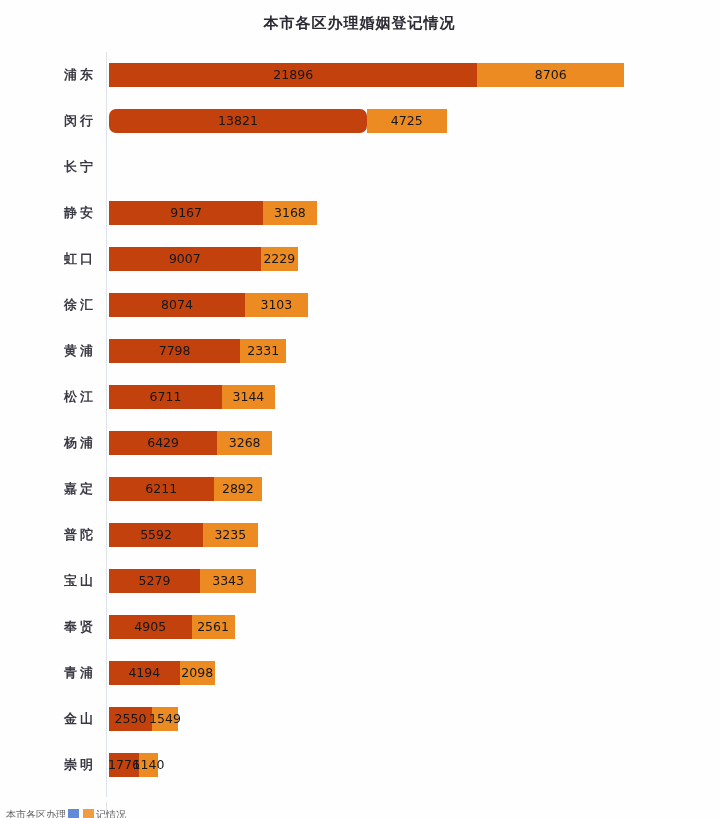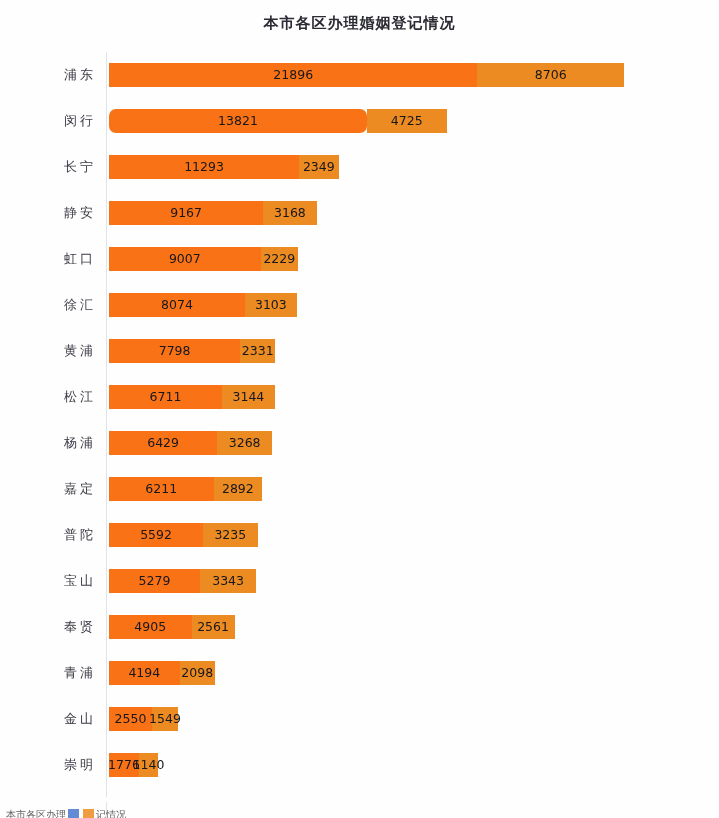--- a/index.html
+++ b/index.html
@@ -45,42 +45,42 @@
   .cat-label{
     position:absolute;
     left:0;top:0;
     width:98px;
     height:46px;
     display:flex;
     align-items:center;
     justify-content:flex-end;
     font-family:"DejaVu Serif","Liberation Serif",serif;
     font-size:13px;
-    font-weight:normal;
+    font-weight:bold;
     color:#3a3a44;
     letter-spacing:3px;
     padding-right:2px;
     box-sizing:border-box;
   }
   .bars{
     position:absolute;
     left:109px;top:11px;
     height:24px;
     display:flex;
     align-items:stretch;
   }
   .seg{
     position:relative;
     height:24px;
     display:flex;
     align-items:center;
     justify-content:center;
     box-sizing:border-box;
   }
-  .seg-blue{background:#f97316;}
+  .seg-blue{background:#c2410c;}
   .seg-orange{background:#ed8b23;}
   .seg .val{
     font-family:"DejaVu Sans","Liberation Sans",sans-serif;
     font-size:12.5px;
     color:#17171c;
     white-space:nowrap;
     line-height:1;
   }
   .seg-orange .val{color:#17171c;}
   .footer{
@@ -141,28 +141,20 @@
             <div class="seg seg-blue" style="width: 258px; border-radius: 7px;">
               <span class="val">13821</span>
             </div>
             <div class="seg seg-orange" style="width: 79.5169px;">
               <span class="val">4725</span>
             </div>
           </div>
         </div>
         <div class="row" style="top: 92px;">
           <div class="cat-label">长宁</div>
-          <div class="bars">
-            <div class="seg seg-blue" style="width: 190.05px;">
-              <span class="val">11293</span>
-            </div>
-            <div class="seg seg-orange" style="width: 39.5312px;">
-              <span class="val">2349</span>
-            </div>
-          </div>
         </div>
         <div class="row" style="top: 138px;">
           <div class="cat-label">静安</div>
           <div class="bars">
             <div class="seg seg-blue" style="width: 154.271px;">
               <span class="val">9167</span>
             </div>
             <div class="seg seg-orange" style="width: 53.3142px;">
               <span class="val">3168</span>
             </div>
@@ -178,32 +170,32 @@
               <span class="val">2229</span>
             </div>
           </div>
         </div>
         <div class="row" style="top: 230px;">
           <div class="cat-label">徐汇</div>
           <div class="bars">
             <div class="seg seg-blue" style="width: 135.877px;">
               <span class="val">8074</span>
             </div>
-            <div class="seg seg-orange" style="width: 52px;">
+            <div class="seg seg-orange" style="width: 63px;">
               <span class="val">3103</span>
             </div>
           </div>
         </div>
         <div class="row" style="top: 276px;">
           <div class="cat-label">黄浦</div>
           <div class="bars">
             <div class="seg seg-blue" style="width: 131.232px;">
               <span class="val">7798</span>
             </div>
-            <div class="seg seg-orange" style="width: 35px;">
+            <div class="seg seg-orange" style="width: 46px;">
               <span class="val">2331</span>
             </div>
           </div>
         </div>
         <div class="row" style="top: 322px;">
           <div class="cat-label">松江</div>
           <div class="bars">
             <div class="seg seg-blue" style="width: 112.939px;">
               <span class="val">6711</span>
             </div>

